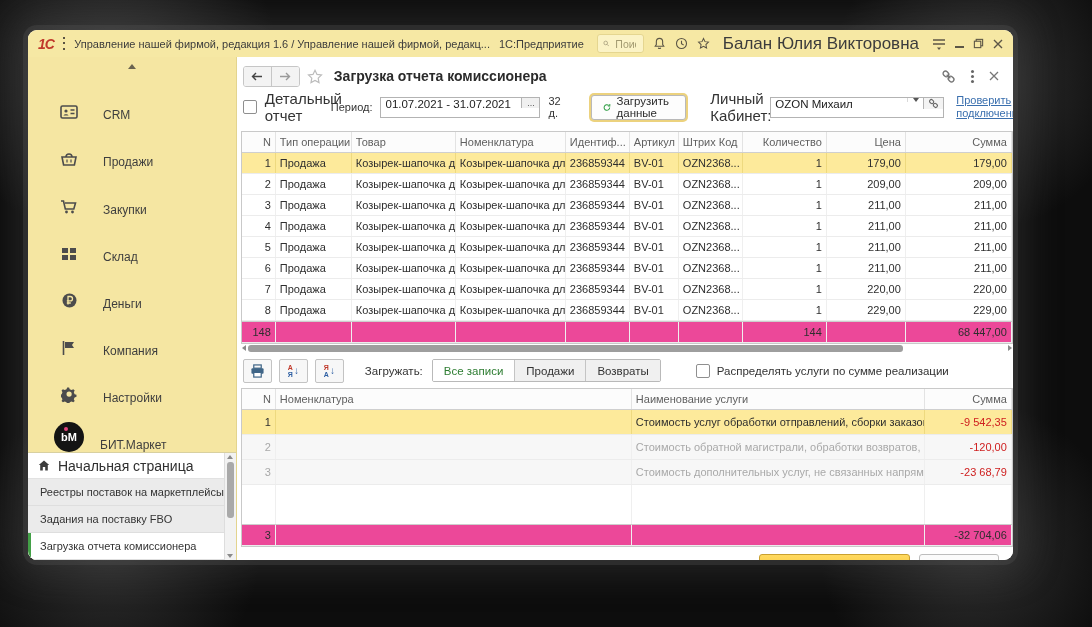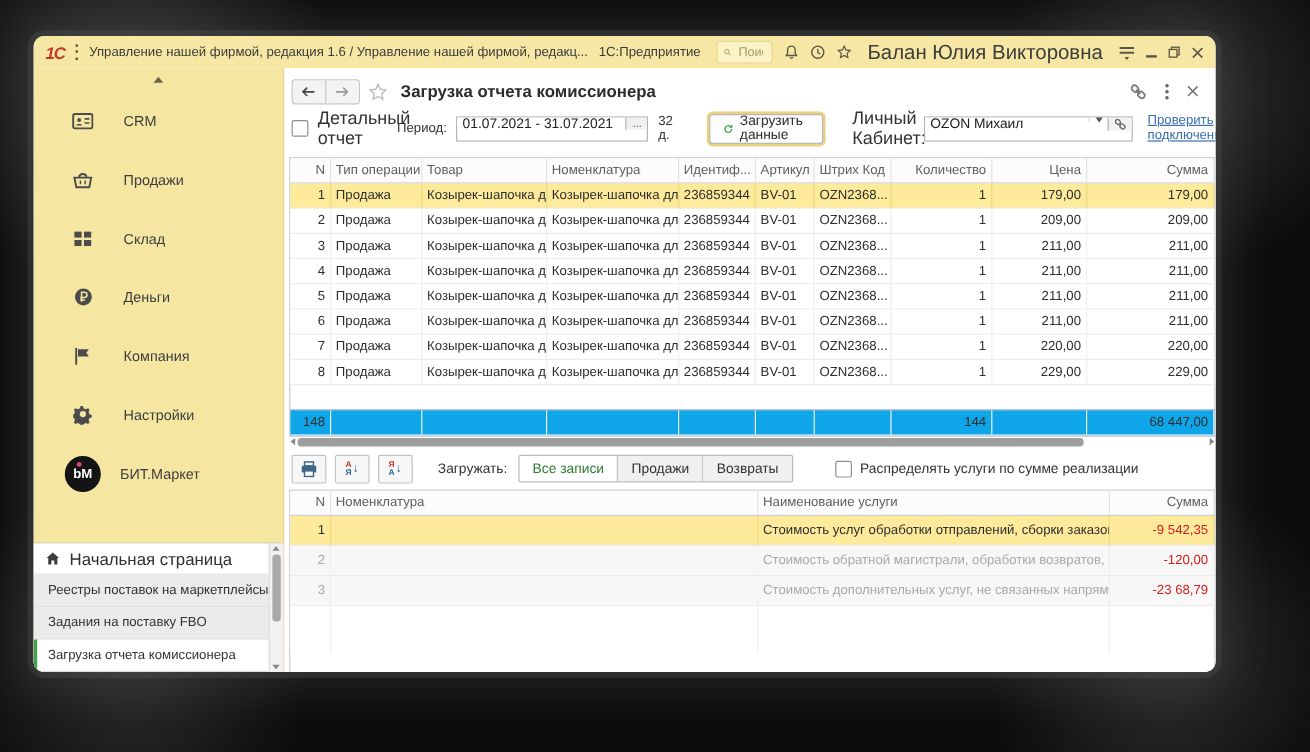--- a/index.html
+++ b/index.html
@@ -31,21 +31,21 @@
   .tbico{width:16px;height:16px;display:flex;align-items:center;justify-content:center;color:#6b6349;}
   .tb-user{font-size:17px;white-space:nowrap;margin:0 4px;}
   .winctl{width:18px;height:16px;display:flex;align-items:center;justify-content:center;color:#5c5646;}
   .min-bar{width:9px;height:2px;background:#5c5646;margin-top:7px;}
   
   .main{flex:1;display:flex;min-height:0;}
   
   .sidebar{flex:0 0 194px;background:#f5e6a2;display:flex;flex-direction:column;border-right:1px solid #e3d48e;}
   .collapse{height:19px;display:flex;align-items:center;justify-content:center;}
   .tri-up{width:0;height:0;border-left:4px solid transparent;border-right:4px solid transparent;border-bottom:5px solid #6a6350;}
-  .nav-item{height:49px;display:flex;align-items:center;padding-left:31px;gap:24px;font-size:12px;color:#3e3e3e;cursor:default;}
+  .nav-item{height:49px;display:flex;align-items:flex-end;padding-left:31px;gap:24px;font-size:12px;color:#3e3e3e;cursor:default;}
   .nav-ico{width:20px;height:20px;display:flex;align-items:center;justify-content:center;color:#4c4c4c;flex:0 0 20px;}
   .bm-logo{width:30px;height:30px;border-radius:50%;background:#141414;color:#fff;font-weight:bold;font-size:11px;display:flex;align-items:center;justify-content:center;position:relative;}
   .bm-logo::after{content:"";position:absolute;top:5px;left:10px;width:4px;height:4px;border-radius:50%;background:#e5447e;}
   .side-bottom{margin-top:auto;border-top:1px solid #d8d0a0;display:flex;background:#ebebeb;}
   .bottom-list{flex:1;display:flex;flex-direction:column;}
   .home-row{height:25px;background:#fff;display:flex;align-items:center;gap:8px;padding-left:10px;font-size:14px;color:#2f2f2f;border-bottom:1px solid #e2e2e2;}
   .tab{height:26px;display:flex;align-items:center;padding-left:12px;font-size:11px;color:#333;background:#ebebeb;border-bottom:1px solid #dedede;white-space:nowrap;overflow:hidden;}
   .tab.active{background:#fff;border-left:3px solid #43a047;padding-left:9px;}
   .side-scroll{flex:0 0 11px;background:#f2f2f2;border-left:1px solid #ddd;display:flex;flex-direction:column;align-items:center;padding:2px 0;}
   .s-tri-up{width:0;height:0;border-left:3px solid transparent;border-right:3px solid transparent;border-bottom:4px solid #8a8a8a;}
@@ -79,21 +79,21 @@
   
   .table-zone{display:flex;}
   .tbl{width:772px;border:1px solid #c9c9c9;}
   .trow{display:flex;height:20px;background:#fff;border-bottom:1px solid #ececec;}
   .trow.head{background:#fcfcfc;border-bottom:1px solid #cfcfcf;}
   .trow.head .tcell{color:#5f5f5f;border-right:1px solid #e3e3e3;}
   .tcell{padding:0 4px;font-size:11px;color:#2e2e2e;display:flex;align-items:center;white-space:nowrap;overflow:hidden;border-right:1px solid #efefef;box-sizing:border-box;}
   .ar{justify-content:flex-end;}
   .trow.sel{background:#fdea9b;}
   .trow.sel .tcell{border-right:1px solid #eed97f;}
-  .trow.foot{background:#0ea5e9;border-top:1px solid #cdcdcd;margin-top:20px;}
+  .trow.foot{background:#ec4899;border-top:1px solid #cdcdcd;}
   .trow.foot .tcell{overflow:visible;}
   .trow.muted .tcell{color:#a9a9a9;background:#f7f7f7;}
   .trow.srow{height:24px;}
   .trow.fill{height:39px;border-bottom:none;}
   .neg{color:#cf2020 !important;}
   .vscroll{width:13px;border:1px solid #c9c9c9;border-left:none;background:#f7f7f7;display:flex;flex-direction:column;align-items:center;padding:3px 0;}
   .v-thumb{width:8px;height:44px;background:#c6c6c6;border-radius:2px;margin-top:3px;}
   .hscroll{width:772px;height:10px;margin-top:1px;display:flex;align-items:center;gap:2px;padding-left:1px;}
   .h-left{width:0;height:0;border-top:3px solid transparent;border-bottom:3px solid transparent;border-right:4px solid #8a8a8a;}
   .h-right{width:0;height:0;border-top:3px solid transparent;border-bottom:3px solid transparent;border-left:4px solid #8a8a8a;margin-left:auto;margin-right:2px;}
@@ -194,20 +194,30 @@
       <div class="nav-item">
         <span class="nav-ico">
           <svg width="18" height="16" viewBox="0 0 18 16">
               <path d="M2 6h14l-1.6 8H3.6z" fill="none" stroke="#4c4c4c" stroke-width="1.6"></path>
               <path d="M6 6c0-4 6-4 6 0" fill="none" stroke="#4c4c4c" stroke-width="1.6"></path>
               <line x1="7" y1="8.5" x2="7" y2="11.5" stroke="#4c4c4c" stroke-width="1.2"></line>
               <line x1="11" y1="8.5" x2="11" y2="11.5" stroke="#4c4c4c" stroke-width="1.2"></line>
             </svg>
         </span>
         <span>Продажи</span>
+      </div>
+      <div class="nav-item">
+        <span class="nav-ico">
+          <svg width="18" height="16" viewBox="0 0 18 16">
+              <path d="M1 2h2.5l1.8 8h8.5l1.7-6H5" fill="none" stroke="#4c4c4c" stroke-width="1.6"></path>
+              <circle cx="6.5" cy="13" r="1.4" fill="#4c4c4c"></circle>
+              <circle cx="12.5" cy="13" r="1.4" fill="#4c4c4c"></circle>
+            </svg>
+        </span>
+        <span>Закупки</span>
       </div>
       <div class="nav-item">
         <span class="nav-ico">
           <svg width="16" height="16" viewBox="0 0 16 16">
               <rect x="1" y="2" width="6" height="5" fill="#4c4c4c"></rect>
               <rect x="9" y="2" width="6" height="5" fill="#4c4c4c"></rect>
               <rect x="1" y="9" width="6" height="5" fill="#4c4c4c"></rect>
               <rect x="9" y="9" width="6" height="5" fill="#4c4c4c"></rect>
             </svg>
         </span>

